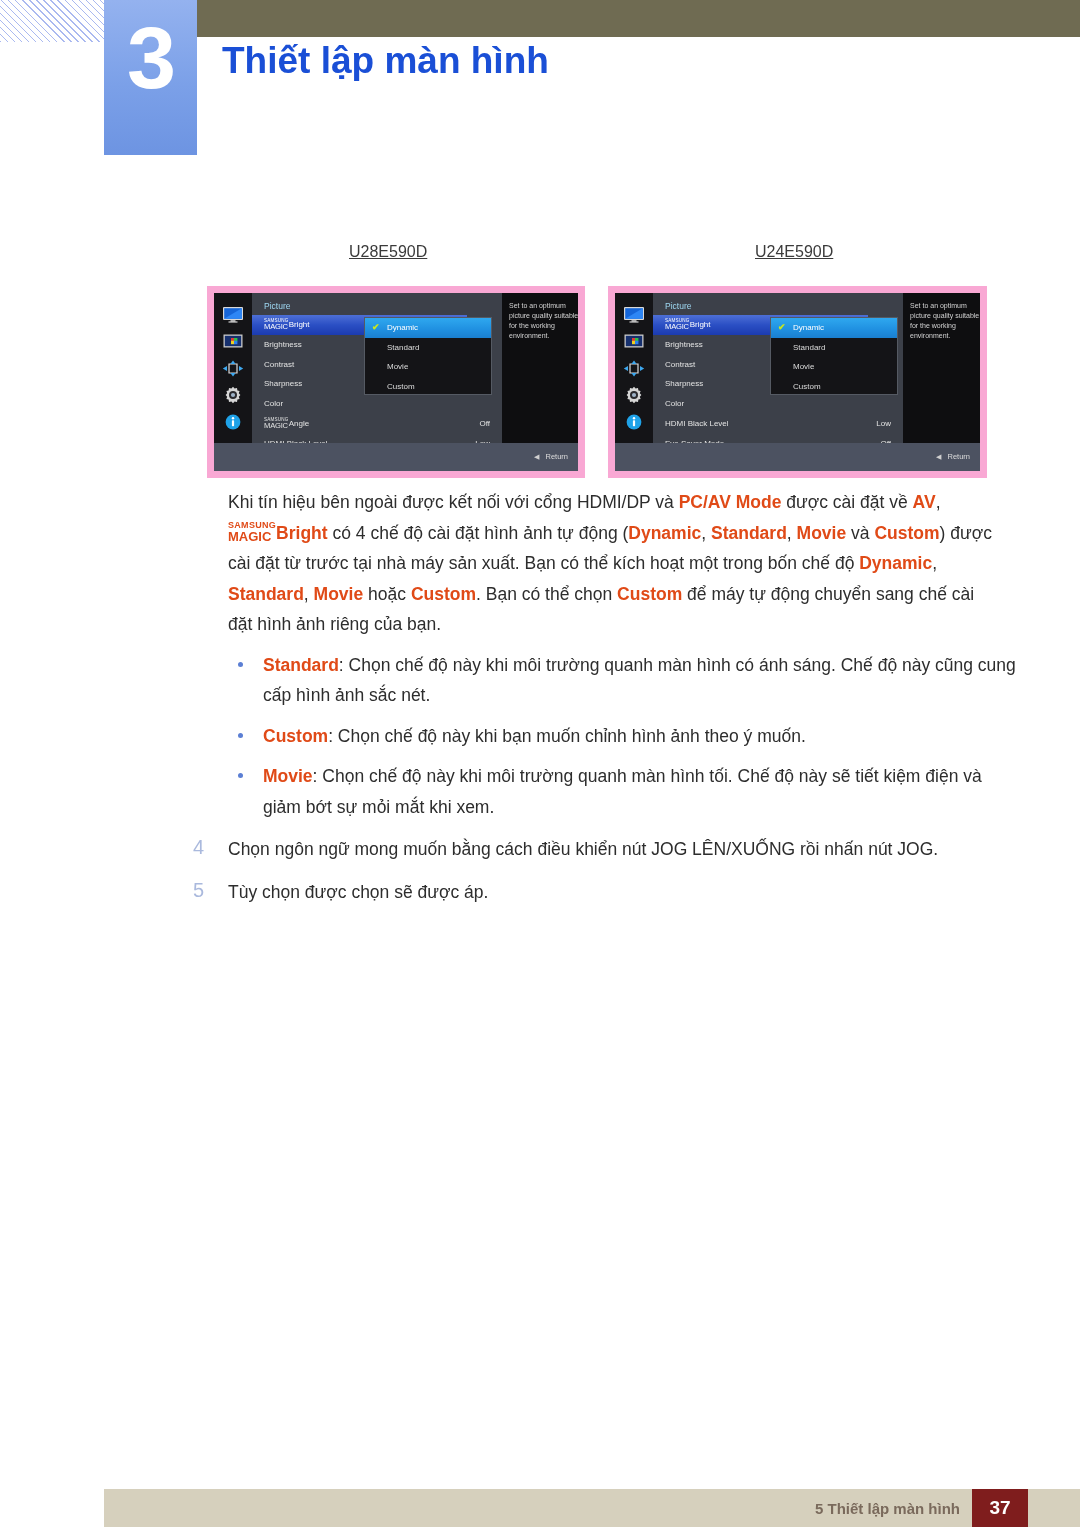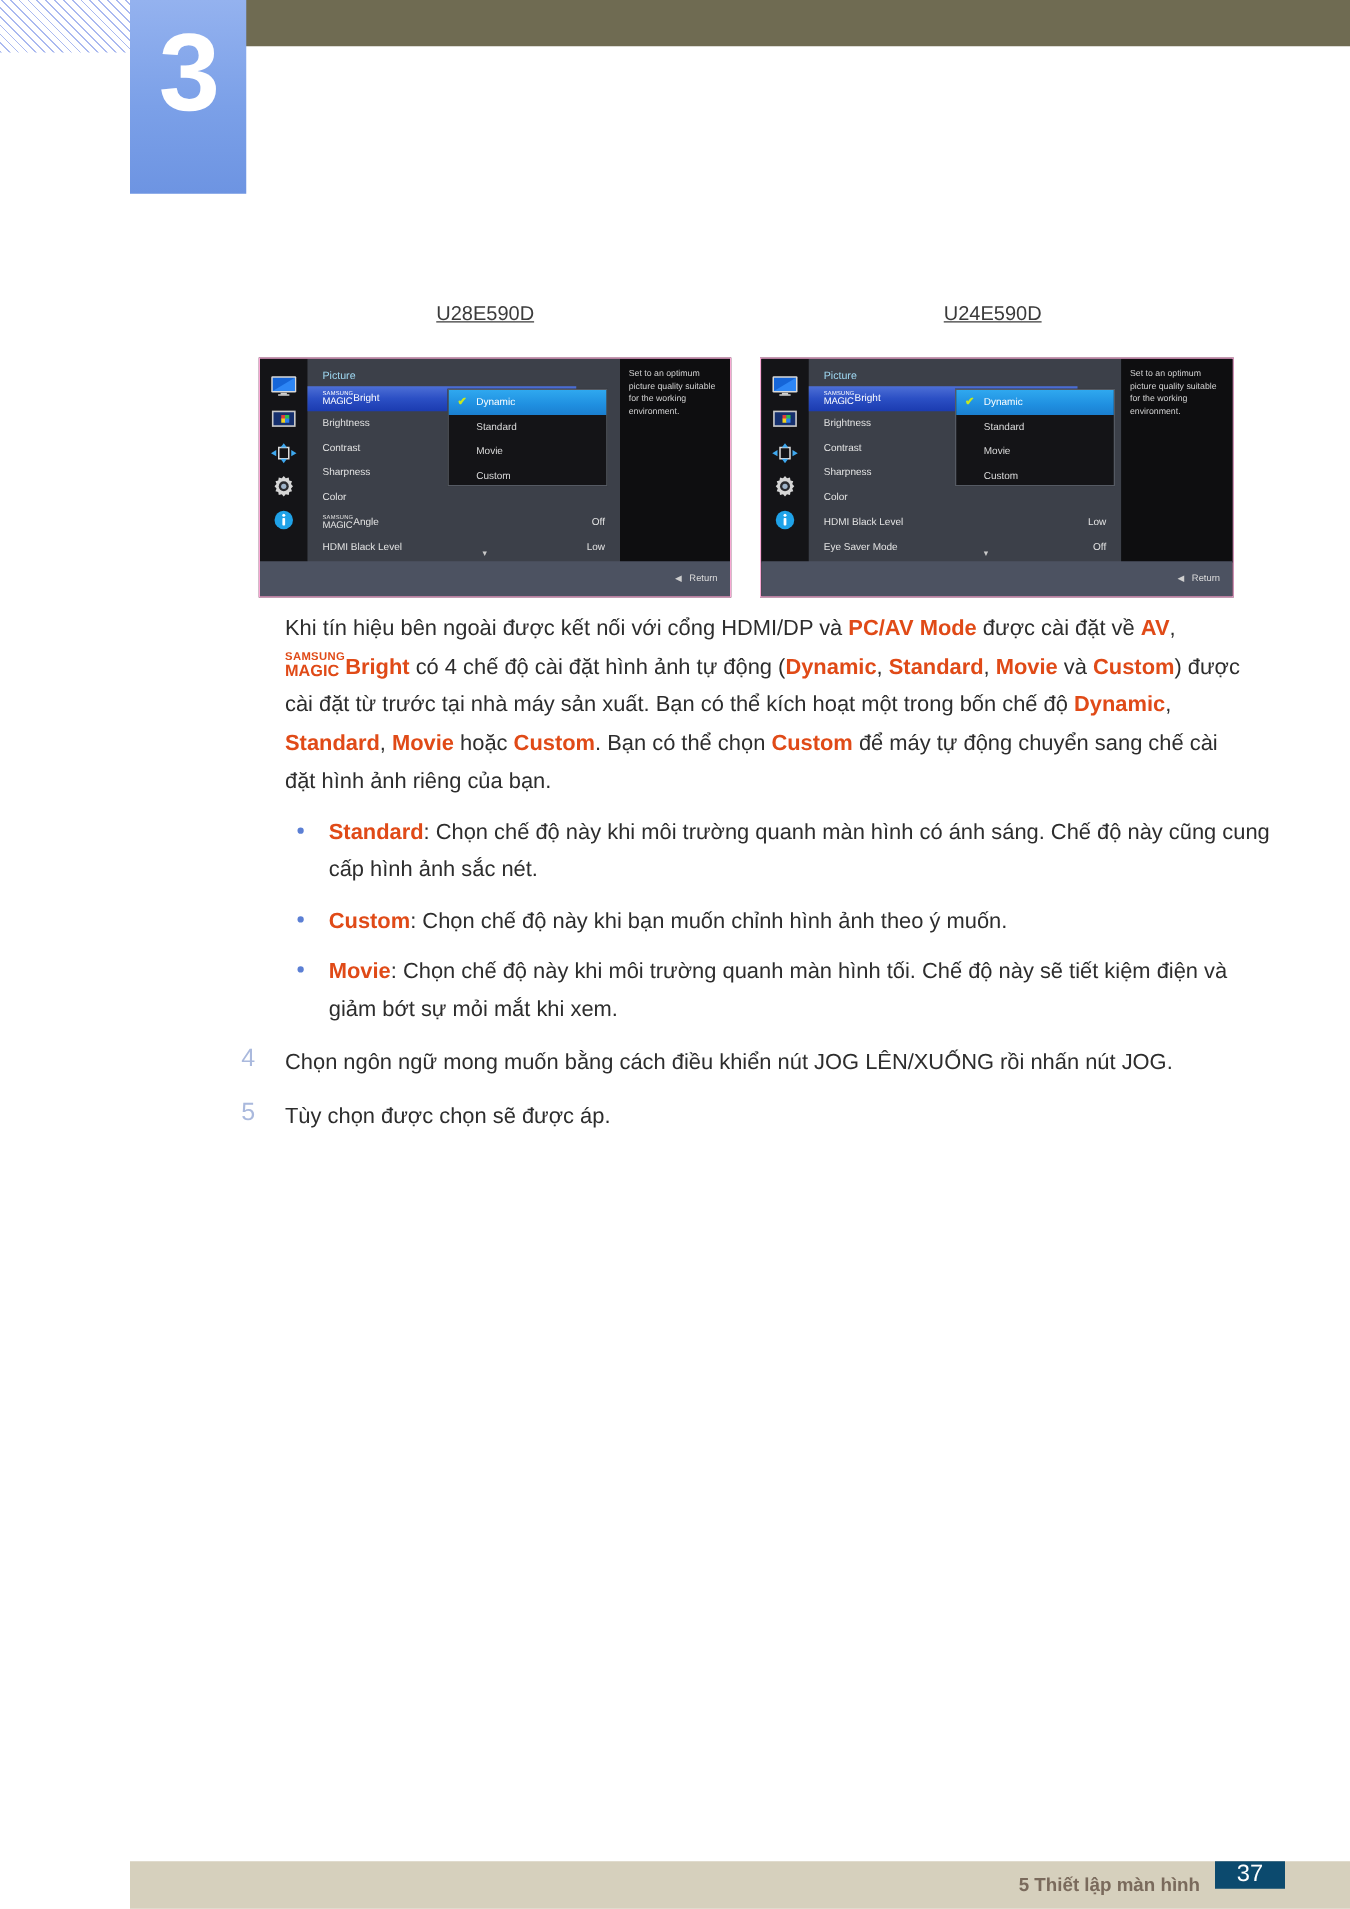--- a/index.html
+++ b/index.html
@@ -77,21 +77,21 @@
   }
   #model-left  { left: 349px; top: 243px; }
   #model-right { left: 755px; top: 243px; }
 
   
   .osd {
     position: absolute;
     top: 286px;
     height: 192px;
     background: #1b1b1e;
-    border: 1px solid #f9a8d4;
+    border: 7px solid #f9a8d4;
     box-sizing: border-box;
     font-size: 7.5px;
     color: #e6e6e6;
     overflow: hidden;
   }
   #osd-left  { left: 207px;  width: 378px; }
   #osd-right { left: 608px;  width: 379px; }
 
   .osd-rail {
     position: absolute;
@@ -325,39 +325,40 @@
     font-size: 15px;
     font-weight: bold;
     color: #7a6a5c;
     white-space: nowrap;
   }
   #footer-page {
     position: absolute;
     left: 868px;
     top: 0;
     width: 56px;
-    height: 22px;
-    background: #0c4a6e;
+    height: 38px;
+    background: #7f1d1d;
     color: #ffffff;
     font-size: 19px;
-    font-weight: normal;
+    font-weight: bold;
     display: flex;
     align-items: center;
     justify-content: center;
   }
 </style>
 </head>
 <body>
 
 <div id="header">
   <div id="hatch"></div>
   <div id="olive-bar"></div>
   <div id="chapter-box">
     <div id="chapter-num">3</div>
   </div>
+  <div id="chapter-title">Thiết lập màn hình</div>
 </div>
 
 <div class="model-label" id="model-left">U28E590D</div>
 <div class="model-label" id="model-right">U24E590D</div>
 
 <div class="osd" id="osd-left">
   <div class="osd-rail">
     <span class="rail-icon">
       <svg width="22" height="17" viewBox="0 0 22 17">
           <rect x="1" y="1" width="20" height="13" rx="1" fill="#d9d9d9"></rect>

